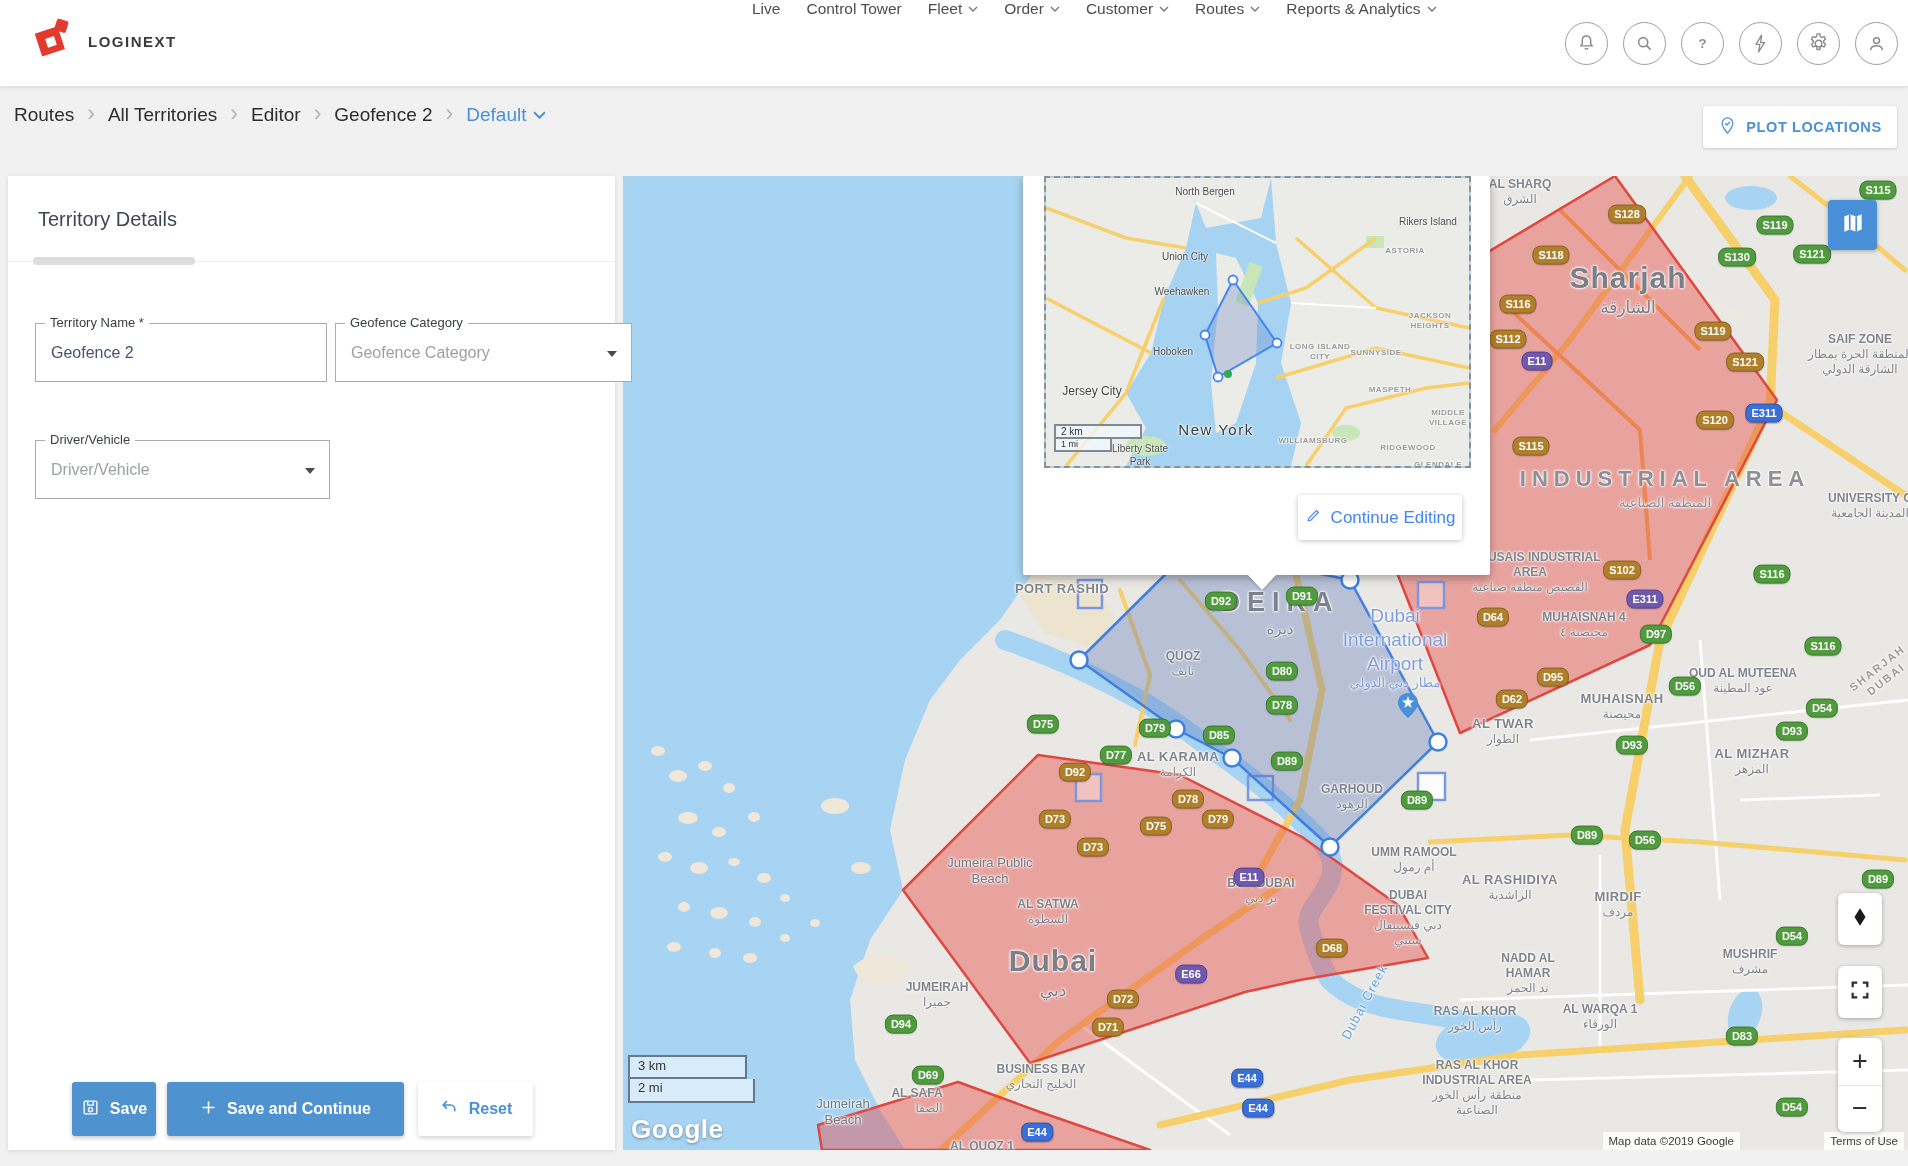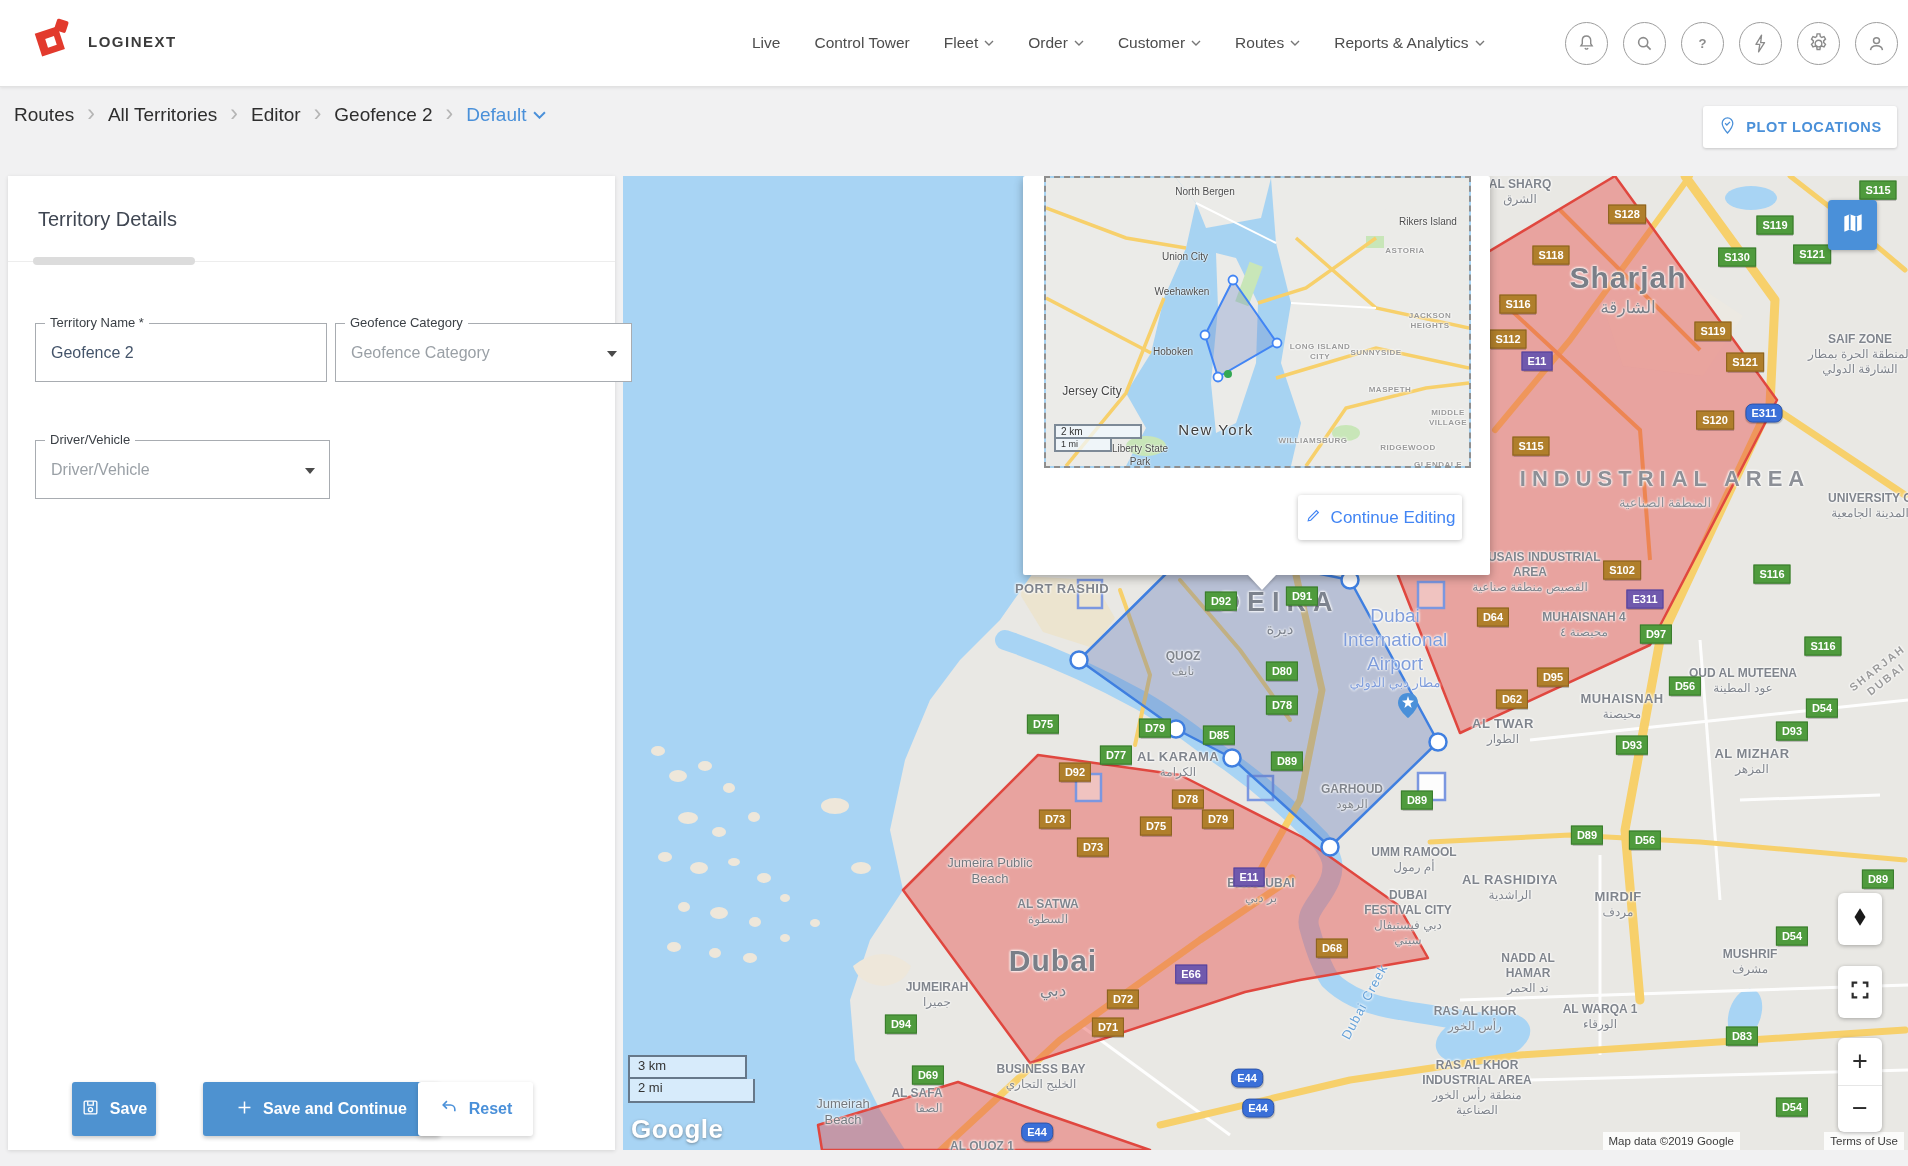--- a/index.html
+++ b/index.html
@@ -1,21 +1,21 @@
 <!DOCTYPE html>
 <html><head>
 <meta charset="utf-8">
 <style>
   html,body{margin:0;padding:0;background:#e8e8ea;font-family:"Liberation Sans",sans-serif;}
   #app{position:relative;width:1908px;height:1166px;background:#f1f1f2;overflow:hidden;}
   
   .navbar{position:absolute;left:0;top:0;width:1908px;height:86px;background:#fff;border-bottom:1px solid #e2e2e2;box-shadow:0 1px 3px rgba(0,0,0,.08);z-index:60;}
   .logo-wrap{position:absolute;left:28px;top:16px;display:flex;align-items:center;gap:14px;text-align:right;}
   .logo-text{font-size:15px;font-weight:700;color:#3b3b3b;letter-spacing:1.5px;}
-  .nav-items{position:absolute;left:752px;top:0;height:86px;display:flex;align-items:center;gap:34px;}
+  .nav-items{position:absolute;left:752px;top:0;height:86px;display:flex;align-items:flex-start;gap:26px;}
   .nav-item{display:flex;align-items:center;gap:6px;font-size:15.5px;color:#4d4d4d;cursor:pointer;white-space:nowrap;}
   .nav-icons{position:absolute;right:10px;top:0;height:86px;display:flex;align-items:center;gap:15px;}
   .icon-circle{width:41px;height:41px;border:1.5px solid #9e9e9e;border-radius:50%;display:flex;align-items:center;justify-content:center;background:#fff;cursor:pointer;}
   .icon-circle svg{width:21px;height:21px;}
   
   .crumbs{position:absolute;left:14px;top:86px;height:58px;display:flex;align-items:center;gap:13px;z-index:5;}
   .crumb{font-size:19px;color:#2e2e2e;cursor:pointer;white-space:nowrap;}
   .crumb-sep{font-size:23px;color:#b5b5b5;margin-top:-4px;}
   .crumb-current{font-size:19px;color:#4a90d9;font-weight:500;display:flex;align-items:center;gap:7px;cursor:pointer;}
   .plot-btn{position:absolute;right:11px;top:106px;width:194px;height:42px;background:#fff;border-radius:3px;box-shadow:0 1px 3px rgba(0,0,0,.18);display:flex;align-items:center;justify-content:center;gap:9px;color:#4a90d9;font-size:14.5px;font-weight:700;letter-spacing:.6px;cursor:pointer;z-index:5;}
@@ -44,21 +44,21 @@
   .big .ar{font-size:15px;}
   .big2{font-size:22px;font-weight:700;letter-spacing:6px;color:#8d9097;}
   .big2 .ar{font-size:13px;white-space:normal;width:110px;margin:2px auto 0;}
   .city{font-size:30px;font-weight:600;color:#7a7f88;letter-spacing:1px;}
   .city .ar{font-size:17px;}
   .blue{font-size:19px;color:#7f9ddb;font-weight:400;}
   .blue .ar{font-size:13px;color:#7f9ddb;}
   .place{font-size:13px;font-weight:400;color:#74797f;}
   .water-lbl{font-size:13px;color:#64a0d8;font-weight:400;letter-spacing:1px;}
   .border-lbl{font-size:11px;color:#9b9b9b;letter-spacing:2px;font-weight:700;}
-  .badge{position:absolute;transform:translate(-50%,-50%);font-size:11px;font-weight:700;color:#fff;padding:1px 5px;border-radius:0;line-height:1.35;z-index:11;white-space:nowrap;box-shadow:0 1px 1px rgba(0,0,0,.2);}
+  .badge{position:absolute;transform:translate(-50%,-50%);font-size:11px;font-weight:700;color:#fff;padding:1px 5px;border-radius:8px;line-height:1.35;z-index:11;white-space:nowrap;box-shadow:0 1px 1px rgba(0,0,0,.2);}
   .b-green{background:#4f9b3d;border:1.5px solid #3a7a2d;}
   .b-orange{background:#b07f2b;border:1.5px solid #8a611f;}
   .b-purple{background:#7059ad;border:1.5px solid #55419b;}
   .b-blue{background:#3a6fd8;border:1.5px solid #2b55ad;border-radius:7px;}
   
   .searchbar{position:absolute;left:4px;top:24px;width:779px;height:52px;background:#fff;border-radius:2px;box-shadow:0 1px 5px rgba(0,0,0,.3);display:flex;align-items:center;gap:16px;padding-left:20px;z-index:40;box-sizing:border-box;}
   .searchbar input{border:none;outline:none;font-size:17px;color:#444;flex:1;font-family:"Liberation Sans",sans-serif;}
   .searchbar input::placeholder{color:#80868b;}
   
   .popup{position:absolute;left:400px;top:0;width:467px;height:399px;background:#fff;border-radius:2px;box-shadow:0 3px 10px rgba(0,0,0,.3);z-index:30;}
@@ -226,21 +226,21 @@
     </div>
 
     <button class="btn-blue" style="left:64px;top:906px;width:84px;">
       <span><svg viewBox="0 0 24 24" width="19" height="19">
             <rect x="4" y="4" width="16" height="16" rx="1.5" fill="none" stroke="#fff" stroke-width="1.7"></rect>
             <path d="M8.5 4v5h7V4" fill="none" stroke="#fff" stroke-width="1.7"></path>
             <circle cx="12" cy="14.8" r="2.6" fill="none" stroke="#fff" stroke-width="1.7"></circle>
           </svg></span>
       <span>Save</span>
     </button>
-    <button class="btn-blue" style="left:159px;top:906px;width:237px;margin-left:36px;">
+    <button class="btn-blue" style="left:159px;top:906px;width:237px;">
       <span><svg viewBox="0 0 20 20" width="17" height="17">
             <path d="M10 3v14M3 10h14" stroke="#fff" stroke-width="1.8" fill="none"></path>
           </svg></span>
       <span>Save and Continue</span>
     </button>
     <button class="btn-white" style="left:410px;top:906px;width:115px;">
       <span><svg viewBox="0 0 24 24" width="20" height="20">
             <path d="M9.5 5 5 9.5l4.5 4.5" fill="none" stroke="#4a90d9" stroke-width="1.9"></path>
             <path d="M5 9.5h8.8a5.2 5.2 0 0 1 5.2 5.2v2.3" fill="none" stroke="#4a90d9" stroke-width="1.9"></path>
           </svg></span>

